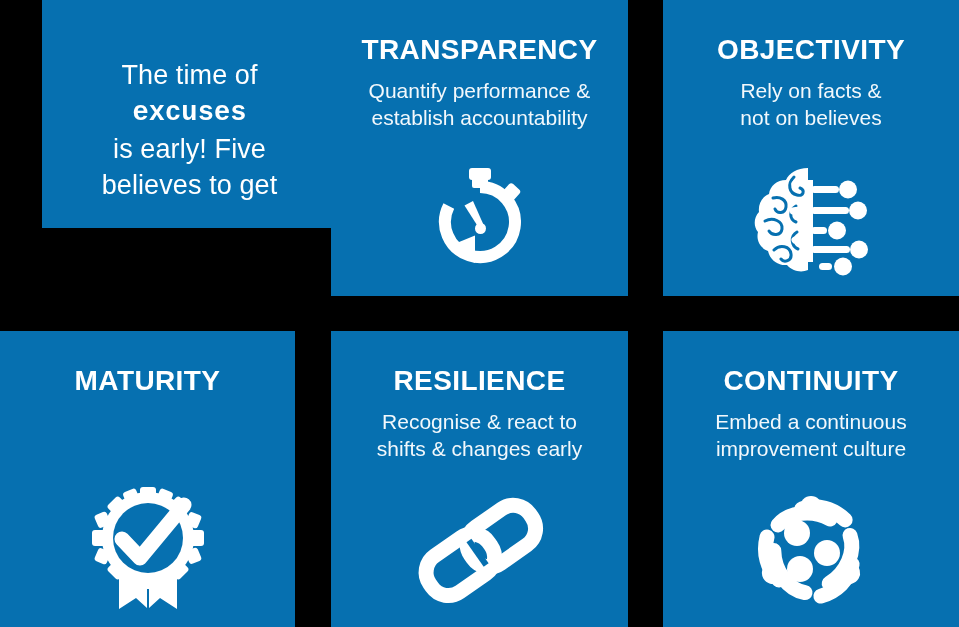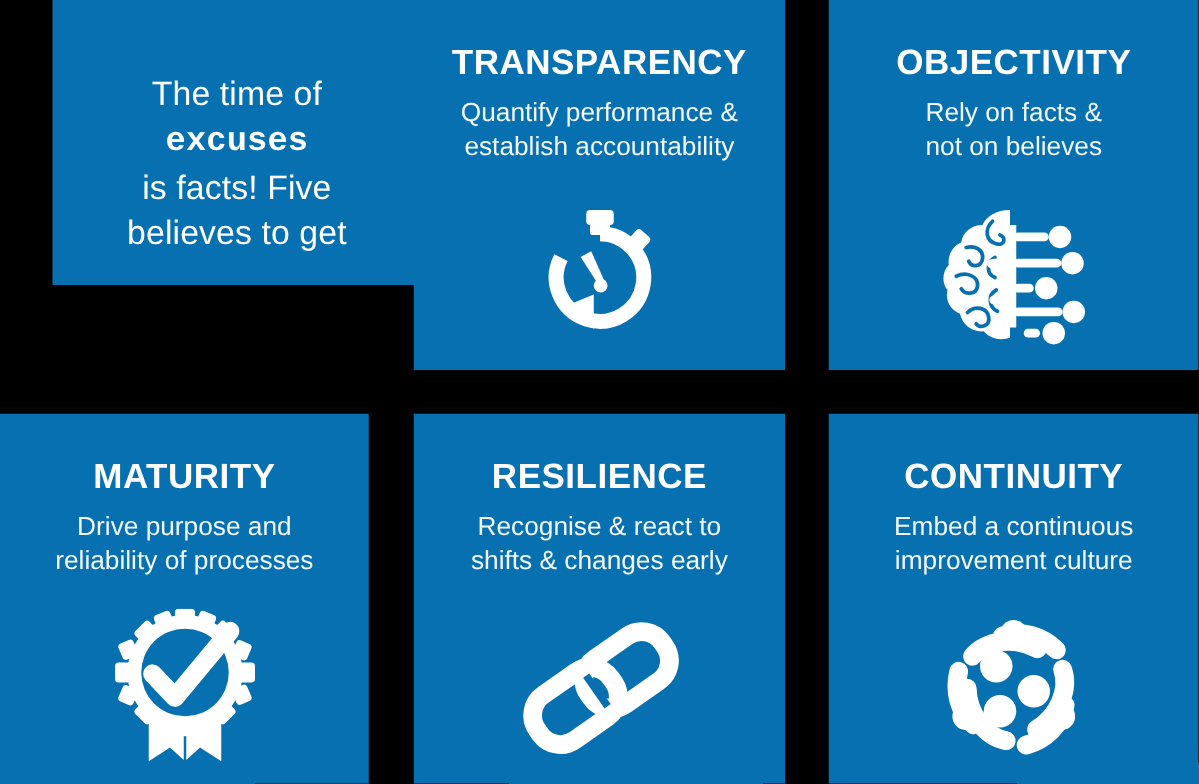--- a/index.html
+++ b/index.html
@@ -92,21 +92,21 @@
     justify-content: center;
   }
   .card-icon svg { display: block; }
 </style>
 </head>
 <body>
 
 <div id="root">
 
   <div class="panel p-r1c1">
-    <p class="intro-text"><span>The time of</span><br><span class="strong">excuses</span><br><span>is facts! Five</span><br><span>believes to get</span><br></p>
+    <p class="intro-text"><span>The time of</span><br><span class="strong">excuses</span><br><span>is early! Five</span><br><span>believes to get</span><br></p>
   </div>
 
   <div class="panel p-r1c3">
     <h2 class="card-title">OBJECTIVITY</h2>
     <p class="card-sub"><span>Rely on facts &amp;</span><br><span>not on believes</span></p>
     <div class="card-icon">
       <svg width="116" height="112" viewBox="0 0 116 112" fill="none" xmlns="http://www.w3.org/2000/svg" aria-hidden="true">
 
         <path d="M55 4
                  C44 4 36 9 33 16
@@ -171,21 +171,20 @@
         <path d="M47.5 64 L32.5 40.5 L41 36 L52.5 62 Z" fill="#ffffff"></path>
         <circle cx="48.5" cy="63.5" r="5.5" fill="#ffffff"></circle>
 
         <path d="M18.5 80.5 L43 70.5 L43 98 Z" fill="#ffffff"></path>
       </svg>
     </div>
   </div>
 
   <div class="panel p-r2c1">
     <h2 class="card-title">MATURITY</h2>
-    <p class="card-sub"><span>Drive purpose and</span><br><span>reliability of processes</span></p>
     <div class="card-icon">
       <svg width="112" height="128" viewBox="0 0 112 128" fill="none" xmlns="http://www.w3.org/2000/svg" aria-hidden="true">
 
         <path d="M27 79 L27 122 L44 111 L55 121 L55 79 Z" fill="#ffffff"></path>
         <path d="M57 79 L57 121 L68 111 L85 122 L85 79 Z" fill="#ffffff"></path>
 
         <g fill="#ffffff">
           <circle cx="56" cy="51" r="46"></circle>
           <g>
             <rect x="48" y="0" width="16" height="14" rx="3"></rect>

